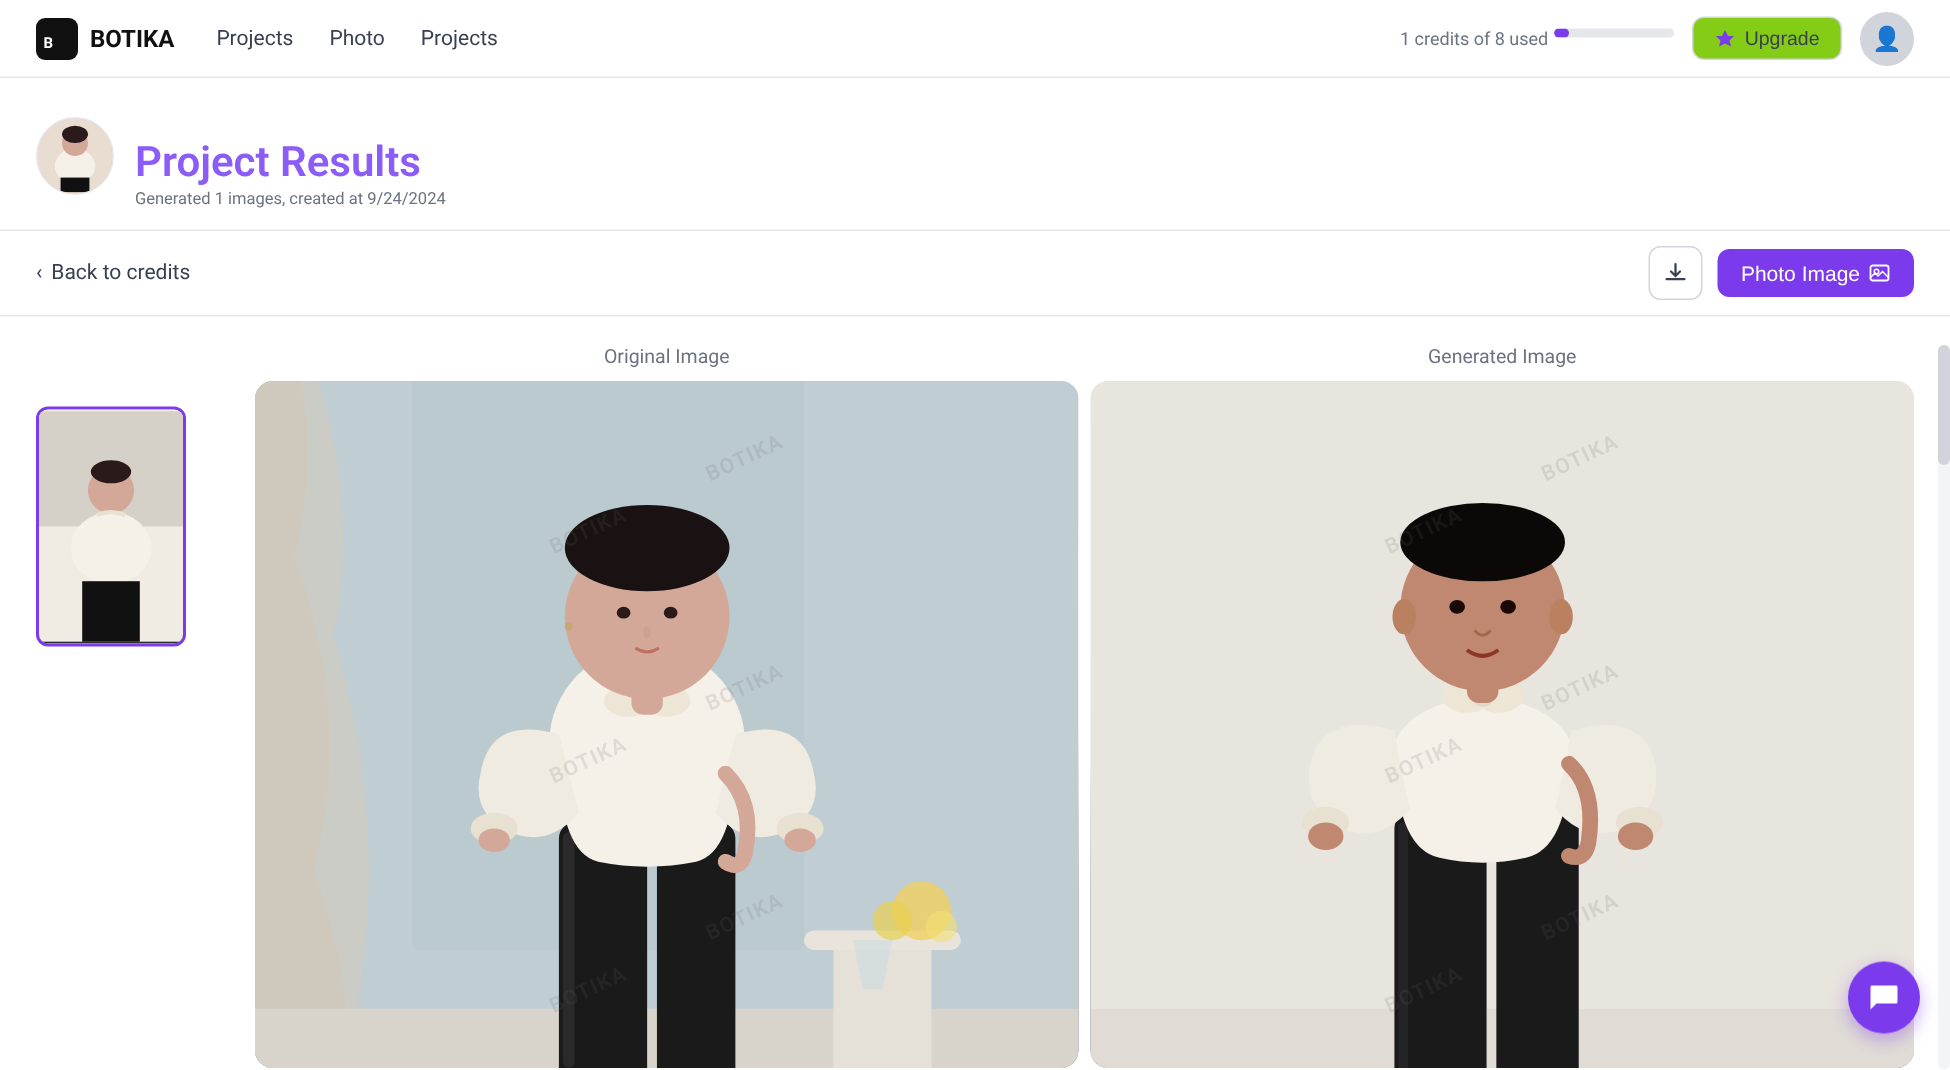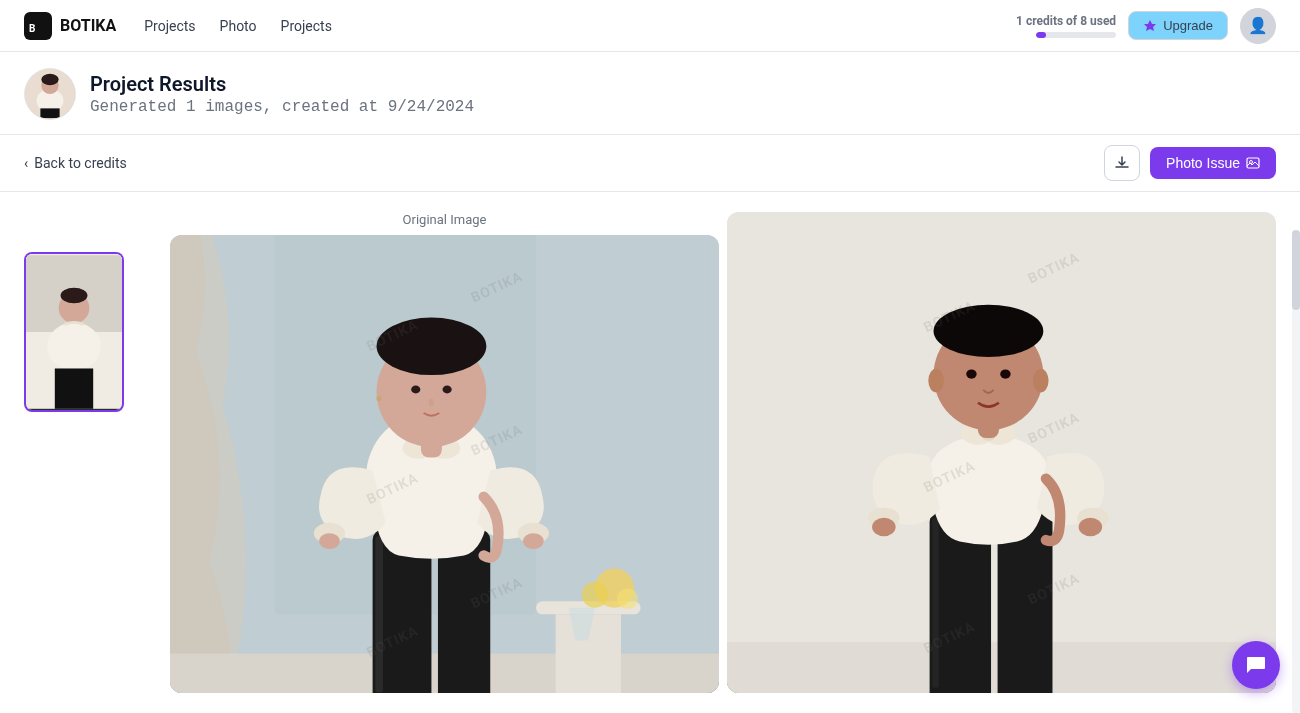--- a/index.html
+++ b/index.html
@@ -37,24 +37,23 @@
       cursor: pointer;
       text-decoration: none;
     }
     .nav-right {
       display: flex;
       align-items: center;
       gap: 12px;
     }
     .credits-info {
       display: flex;
-      flex-direction: column;
-      align-items: flex-end;
+      flex-direction: row;
+      align-items: flex-start;
       gap: 4px;
-      font-weight: bold;
     }
     .credits-text {
       font-size: 12px;
       color: #6b7280;
     }
     .credits-bar {
       width: 80px;
       height: 6px;
       background: #e5e7eb;
       border-radius: 3px;
@@ -62,21 +61,21 @@
     }
     .credits-fill {
       height: 100%;
       background: #7c3aed;
       border-radius: 3px;
     }
     .upgrade-btn {
       display: flex;
       align-items: center;
       gap: 6px;
-      background: #7dd3fc;
+      background: #84cc16;
       border: 1px solid #d1d5db;
       border-radius: 8px;
       padding: 6px 14px;
       font-size: 13px;
       font-weight: 500;
       cursor: pointer;
       color: #374151;
     }
     .avatar-btn {
       width: 36px;
@@ -117,29 +116,29 @@
     .project-avatar-inner {
       width: 100%;
       height: 100%;
       background: linear-gradient(135deg, #e8d5c4 0%, #c8b8a8 100%);
       display: flex;
       align-items: flex-end;
       justify-content: center;
       overflow: hidden;
     }
     .project-info h1 {
-      font-size: 20px;
+      font-size: 28px;
       font-weight: 600;
-      color: #0f172a;
+      color: #8b5cf6;
+      margin-top: 23px;
     }
     .project-info p {
-      font-size: 16px;
+      font-size: 11px;
       color: #6b7280;
       margin-top: 2px;
-      font-family: Liberation Mono, monospace;
     }
 
     
     .toolbar {
       display: flex;
       align-items: center;
       justify-content: space-between;
       padding: 10px 24px;
       border-bottom: 1px solid #e5e7eb;
     }
@@ -388,21 +387,21 @@
     <span>‹</span>
     <span>Back to credits</span>
   </div>
   <div class="toolbar-actions">
     <button class="download-btn">
       <svg width="16" height="16" viewBox="0 0 16 16" fill="none">
         <path d="M8 2v8M5 7l3 3 3-3M2 12h12" stroke="#374151" stroke-width="1.5" stroke-linecap="round"></path>
       </svg>
     </button>
     <button class="photo-issue-btn">
-      <span>Photo Issue</span>
+      <span>Photo Image</span>
       <svg width="14" height="14" viewBox="0 0 14 14" fill="none">
         <rect x="1" y="2" width="12" height="10" rx="1.5" stroke="white" stroke-width="1.2"></rect>
         <circle cx="5" cy="6" r="1.5" stroke="white" stroke-width="1"></circle>
         <path d="M1 10l3-3 2 2 3-3 4 4" stroke="white" stroke-width="1" stroke-linecap="round"></path>
       </svg>
     </button>
   </div>
 </div>
 
 <div class="main-content">
@@ -515,20 +514,21 @@
             <div class="watermark-row">
                 <span class="watermark-text">BOTIKA</span>
                 <span class="watermark-text">BOTIKA</span>
               </div>
           </div>
         </div>
       </div>
     </div>
 
     <div class="image-column">
+      <div class="image-label">Generated Image</div>
       <div class="image-frame">
         <div class="image-placeholder generated-img">
           
           <svg viewBox="0 0 420 490" width="100%" height="100%" preserveAspectRatio="xMidYMid slice">
 
             <rect width="420" height="490" fill="#e8e4de"></rect>
 
             <rect x="0" y="390" width="420" height="100" fill="#e0dcd5"></rect>
 
             <rect x="155" y="290" width="47" height="200" rx="8" fill="#1a1a1a"></rect>

